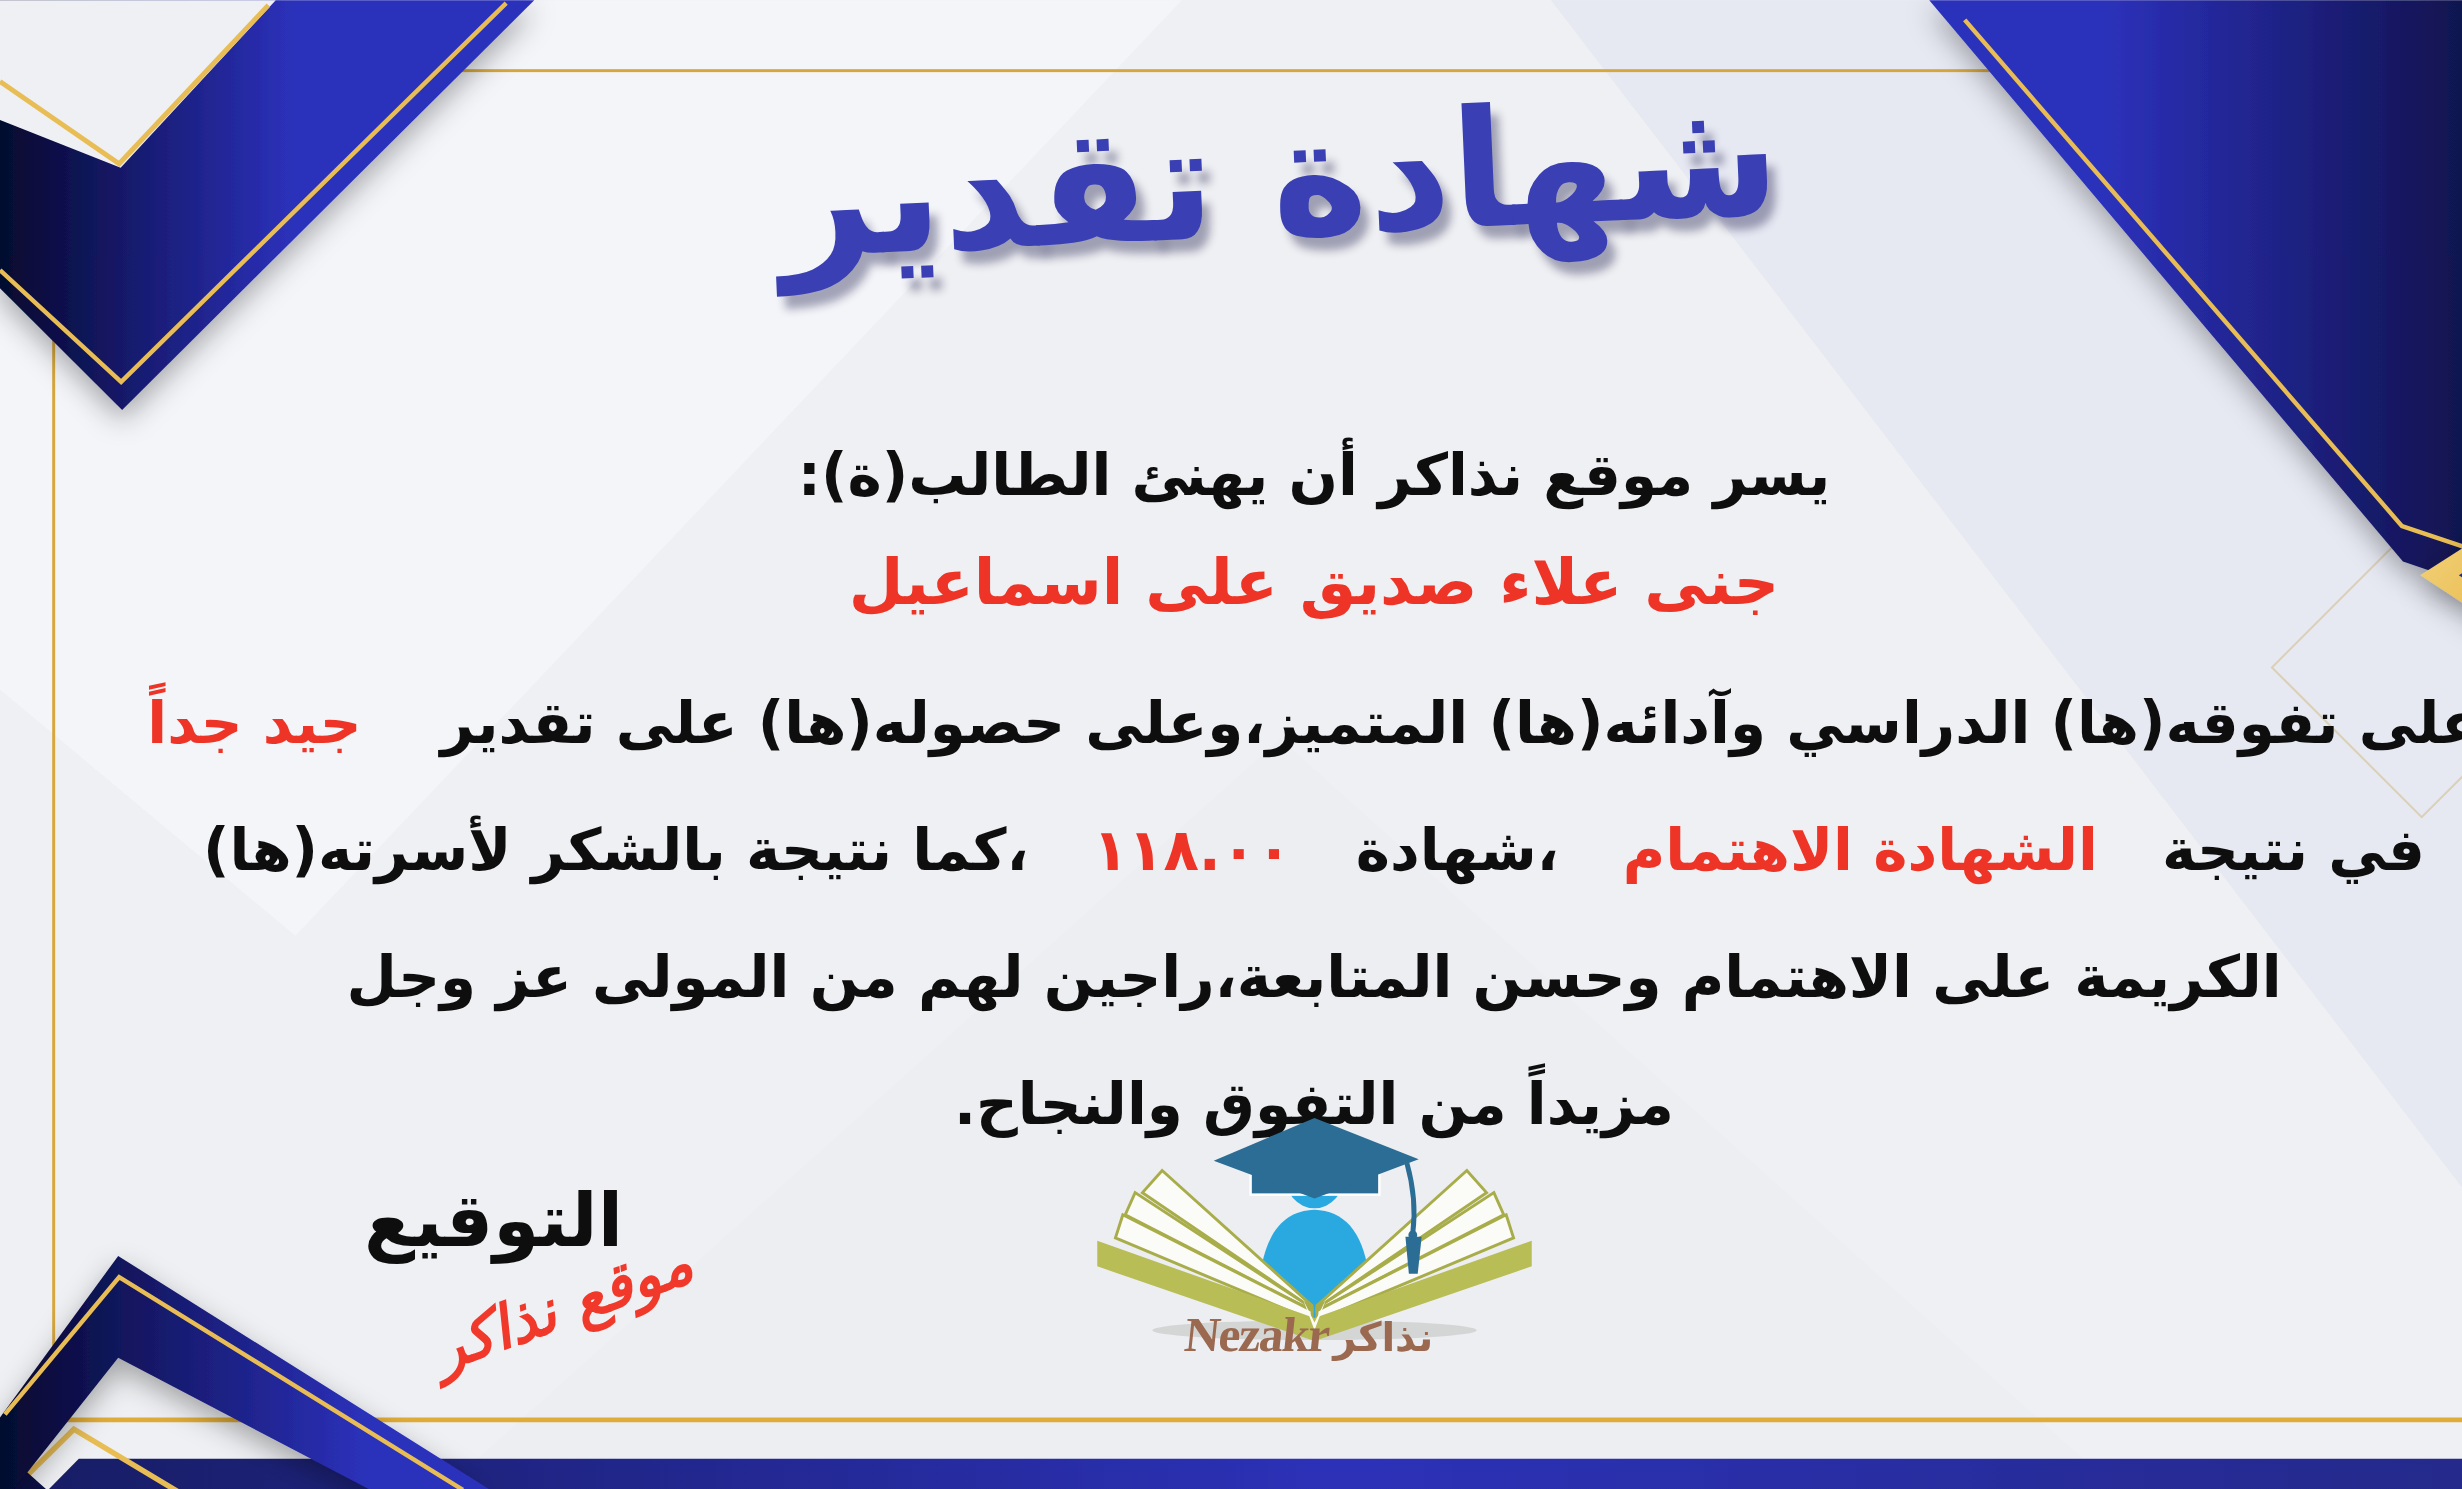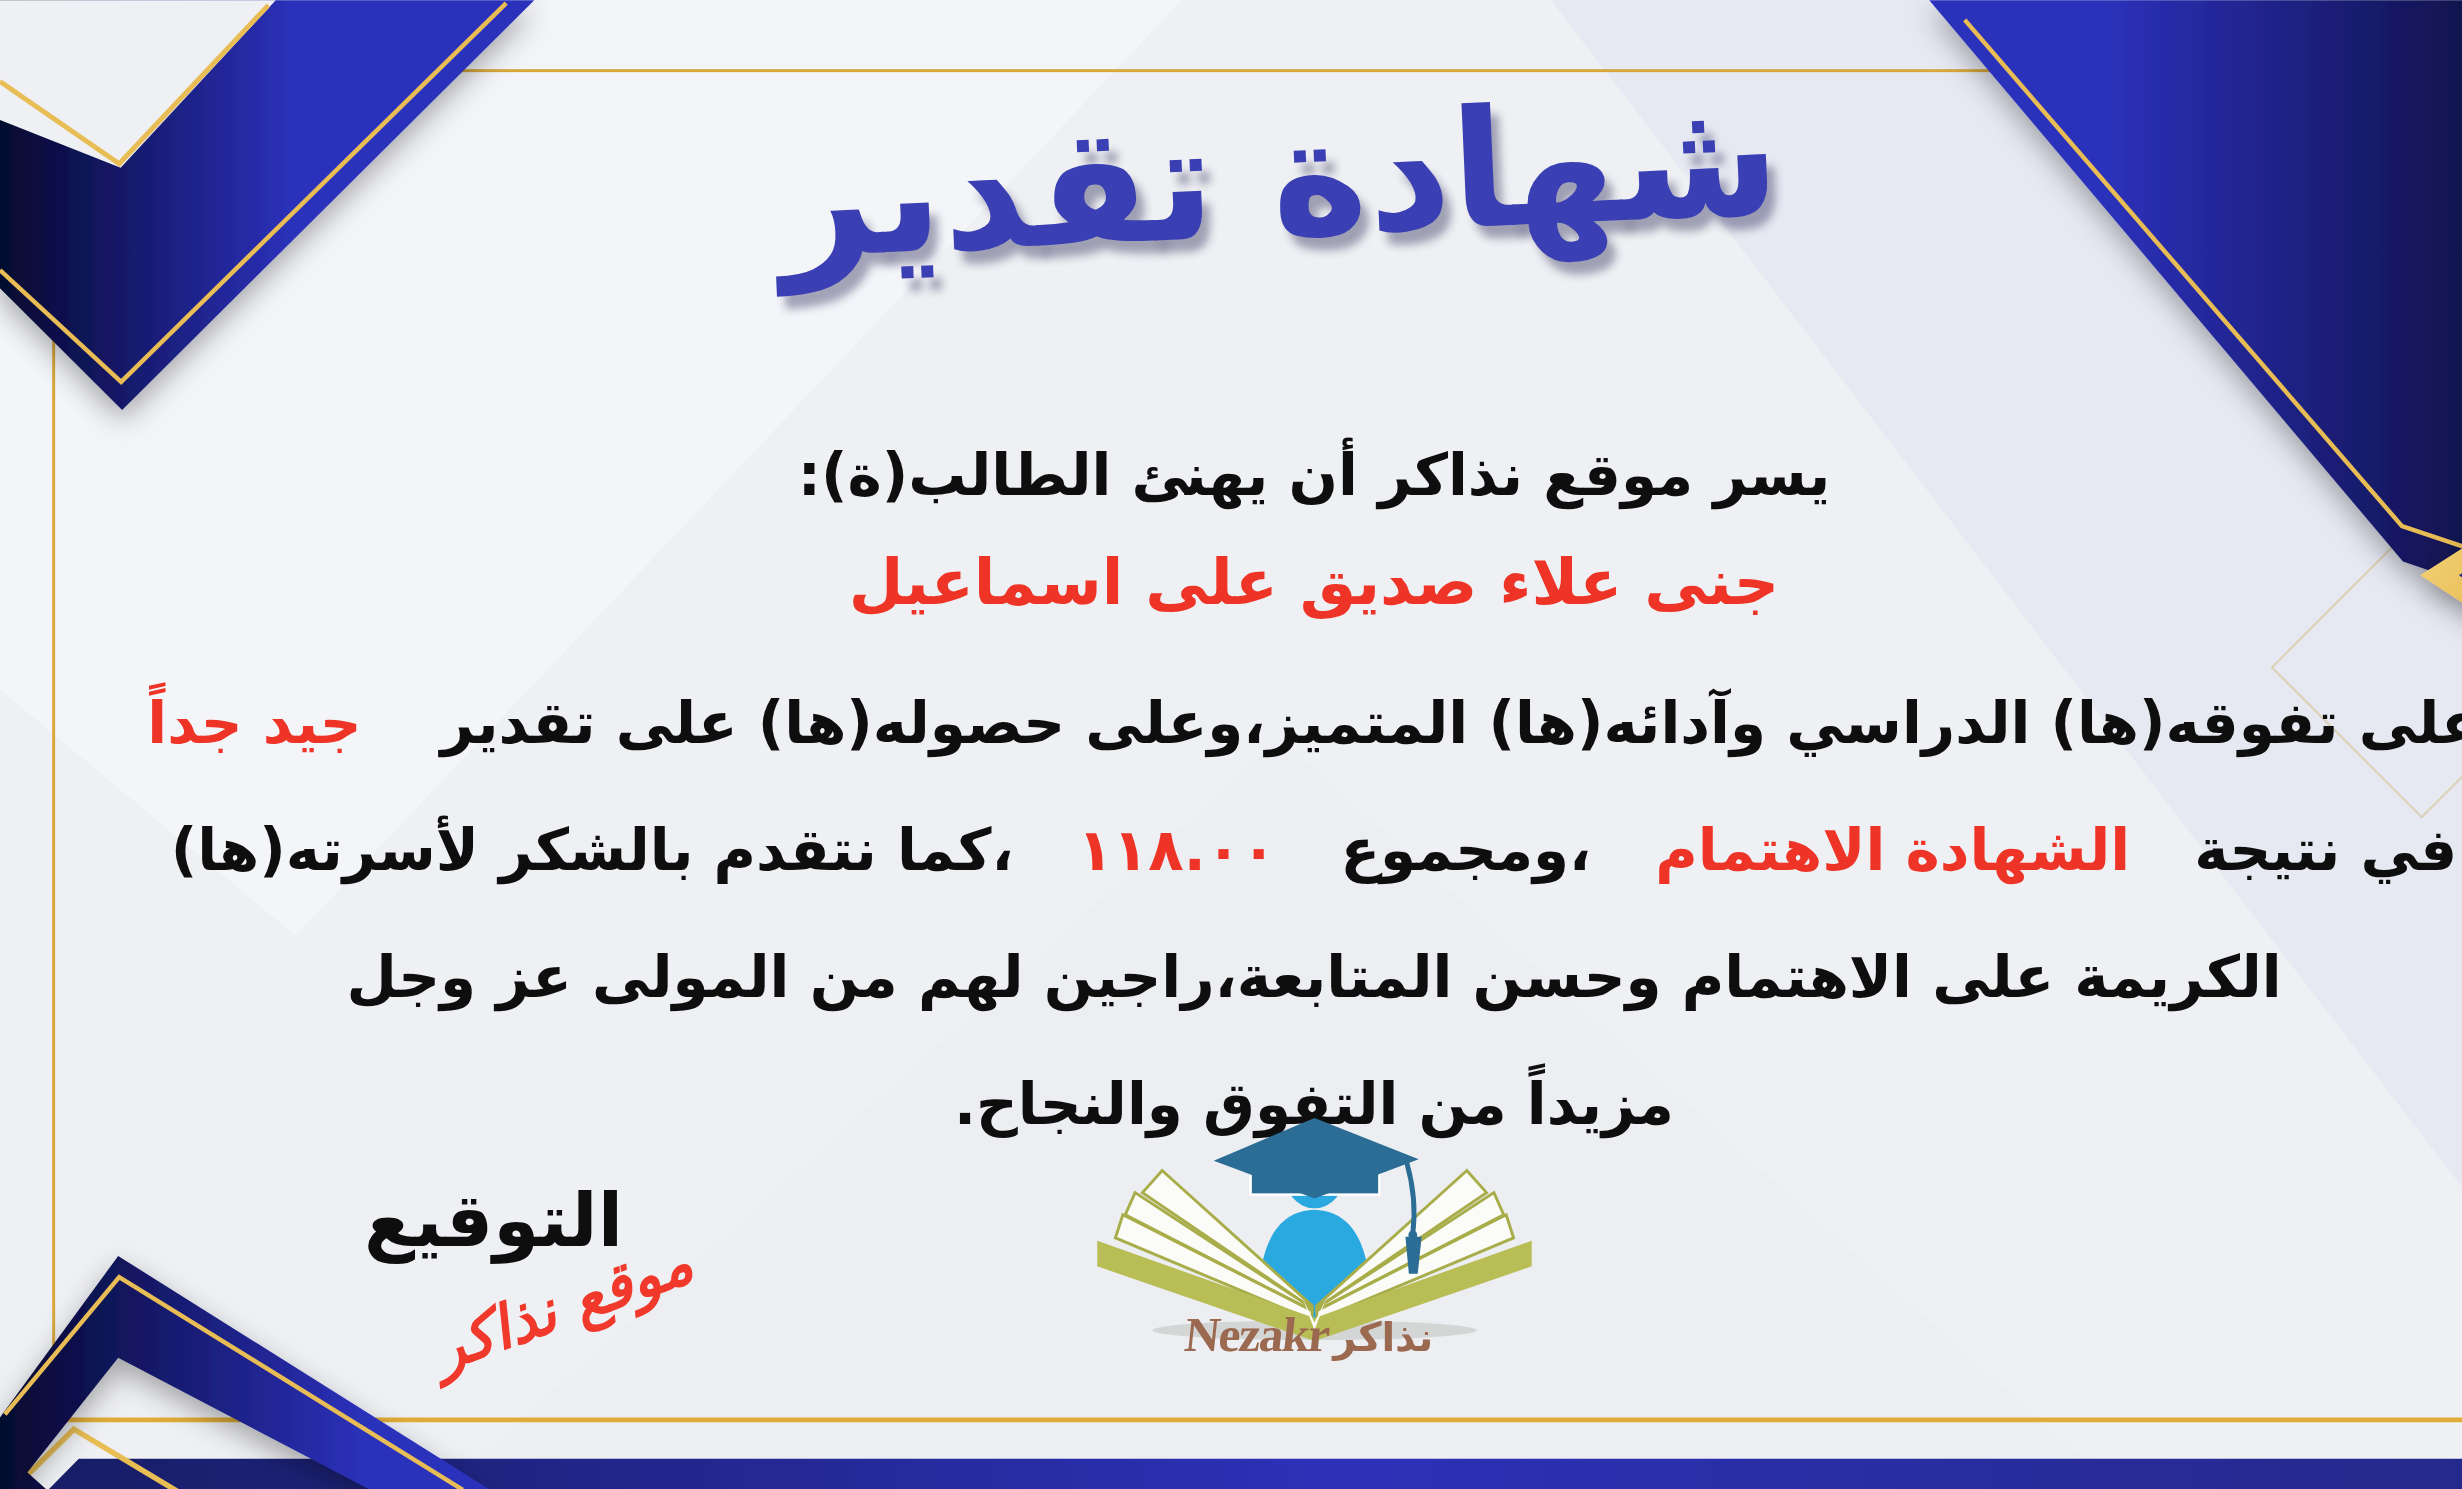--- a/index.html
+++ b/index.html
@@ -118,21 +118,21 @@
   </svg>
 
   <div class="txt title">شهادة تقدير</div>
 
   <div class="txt intro">يسر موقع نذاكر أن يهنئ الطالب(ة):</div>
 
   <div class="txt name">جنى علاء صديق على اسماعيل</div>
 
   <div class="txt body-lines">
     <div class="bline"><span>على تفوقه(ها) الدراسي وآدائه(ها) المتميز،وعلى حصوله(ها) على تقدير</span><span class="red gap1">جيد جداً</span></div>
-    <div class="bline"><span>في نتيجة</span><span class="red gap2">الشهادة الاهتمام</span><span>،ومجموع</span><span class="red gap2">١١٨.٠٠</span><span>،كما نتقدم بالشكر لأسرته(ها)</span></div>
+    <div class="bline"><span>في نتيجة</span><span class="red gap2">الشهادة الاهتمام</span><span>،شهادة</span><span class="red gap2">١١٨.٠٠</span><span>،كما نتيجة بالشكر لأسرته(ها)</span></div>
     <div class="bline">الكريمة على الاهتمام وحسن المتابعة،راجين لهم من المولى عز وجل</div>
     <div class="bline">مزيداً من التفوق والنجاح.</div>
   </div>
 
   <div class="sig-label">التوقيع</div>
   <div class="sig-script">موقع نذاكر</div>
 
   <svg class="logo-svg" viewBox="0 0 920 470">
     <ellipse cx="460" cy="440" rx="330" ry="20" fill="#b9b9b2" opacity="0.45"></ellipse>
 

